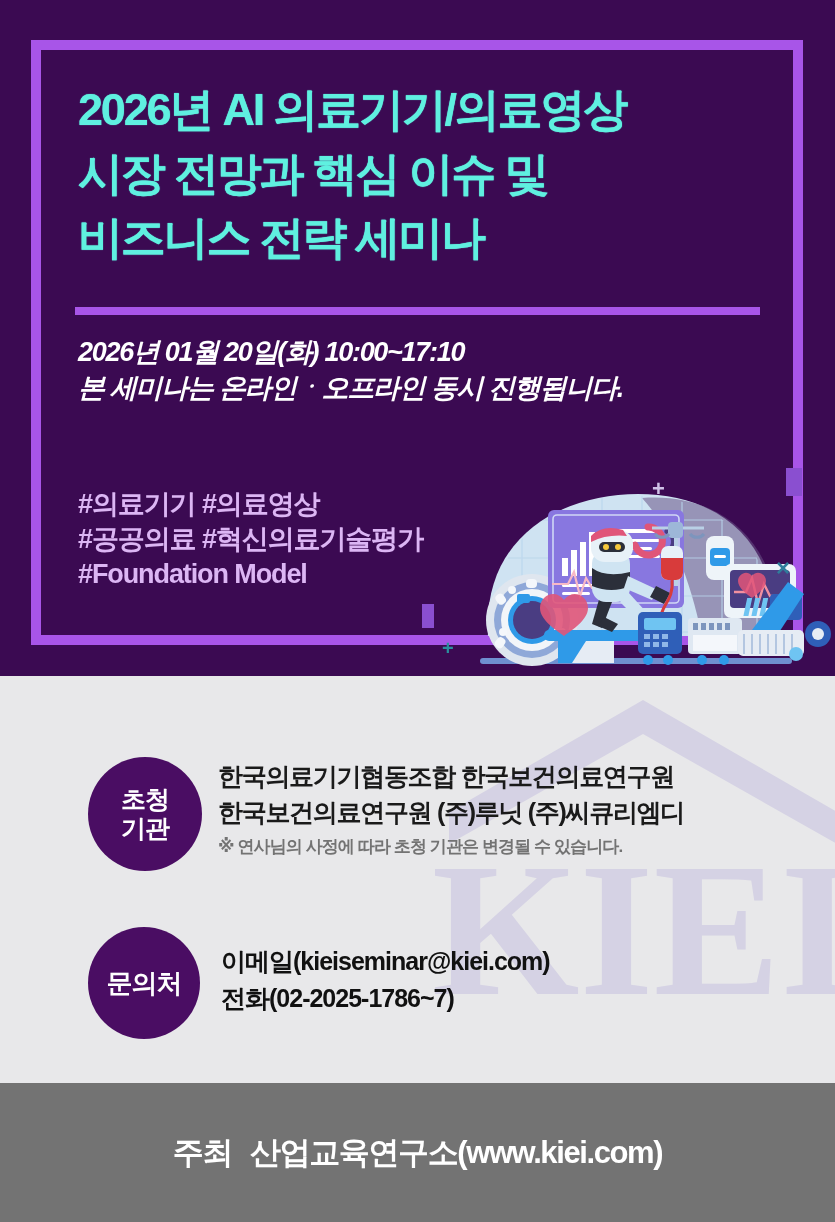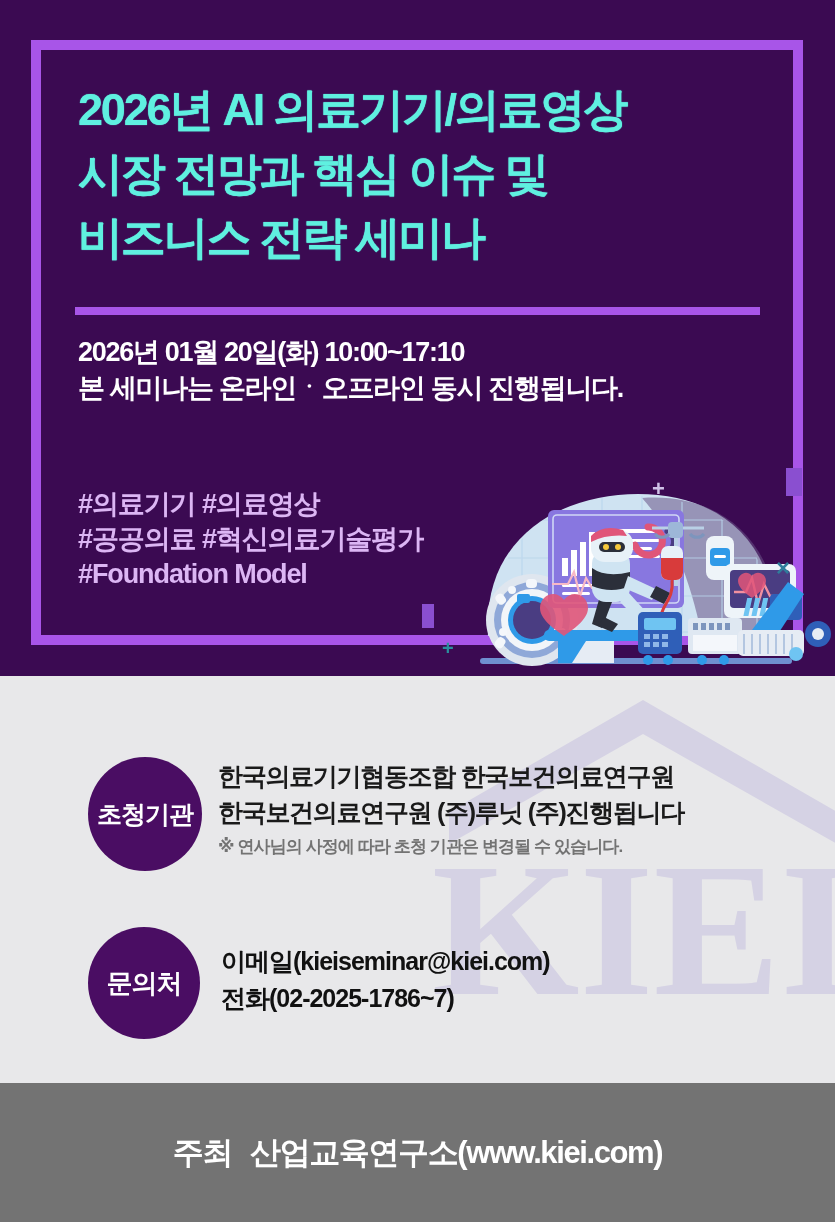--- a/index.html
+++ b/index.html
@@ -34,21 +34,21 @@
     letter-spacing:-2.2px;
     line-height:64px;
     white-space:nowrap;
     text-shadow:0 0 1px #5ff0e0;
   }
   .divider {
     position:absolute; left:75px; top:307px;
     width:685px; height:8px; background:#a855e8; z-index:4;
   }
   .meta-block {
-    position:absolute; left:78px; top:334px; width:700px; z-index:4;
+    position:absolute; left:78px; top:334px; width:700px; z-index:4;font-style:italic;
   }
   .meta-line {
     color:#ffffff; font-size:27px; font-weight:bold;
     letter-spacing:-1.3px; line-height:36px; white-space:nowrap;
   }
   .tags-block {
     position:absolute; left:78px; top:487px; width:420px; z-index:4;
   }
   .tag-line {
     color:#dcb6f4; font-size:27px; font-weight:bold;
@@ -70,21 +70,21 @@
   .mid {
     position:absolute; left:0; top:676px; width:835px; height:407px;
     background:#e8e8ea; overflow:hidden;
   }
   .watermark {
     position:absolute; right:-18px; top:18px;
     width:420px; height:340px; opacity:1; z-index:0;
   }
   .badge {
     position:absolute; border-radius:50%;
-    background:#4a0d63; display:flex; flex-direction:row;
+    background:#4a0d63; display:flex; flex-direction:column;
     align-items:center; justify-content:center; z-index:3;
   }
   .badge-invite { left:88px; top:81px; width:114px; height:114px; }
   .badge-contact{ left:88px; top:251px; width:112px; height:112px; }
   .badge-line {
     color:#ffffff; font-size:25px; font-weight:bold;
     letter-spacing:-1px; line-height:29px; white-space:nowrap;
   }
   .badge-contact .badge-line { font-size:26px; }
 
@@ -306,21 +306,21 @@
       <text x="210" y="300" text-anchor="middle" font-family="'Liberation Serif','DejaVu Serif',serif" font-size="190" font-weight="bold" fill="#d5d2e4">KIEI</text>
     </svg>
 
     <div class="badge badge-invite">
       <span class="badge-line">초청</span>
       <span class="badge-line">기관</span>
     </div>
 
     <div class="org-block">
       <div class="org-line">한국의료기기협동조합   한국보건의료연구원</div>
-      <div class="org-line">한국보건의료연구원  (주)루닛  (주)진행됩니다</div>
+      <div class="org-line">한국보건의료연구원  (주)루닛  (주)씨큐리엠디</div>
       <div class="org-note">※ 연사님의 사정에 따라 초청 기관은 변경될 수 있습니다.</div>
     </div>
 
     <div class="badge badge-contact">
       <span class="badge-line">문의처</span>
     </div>
 
     <div class="contact-block">
       <div class="contact-line">이메일(kieiseminar@kiei.com)</div>
       <div class="contact-line">전화(02-2025-1786~7)</div>

